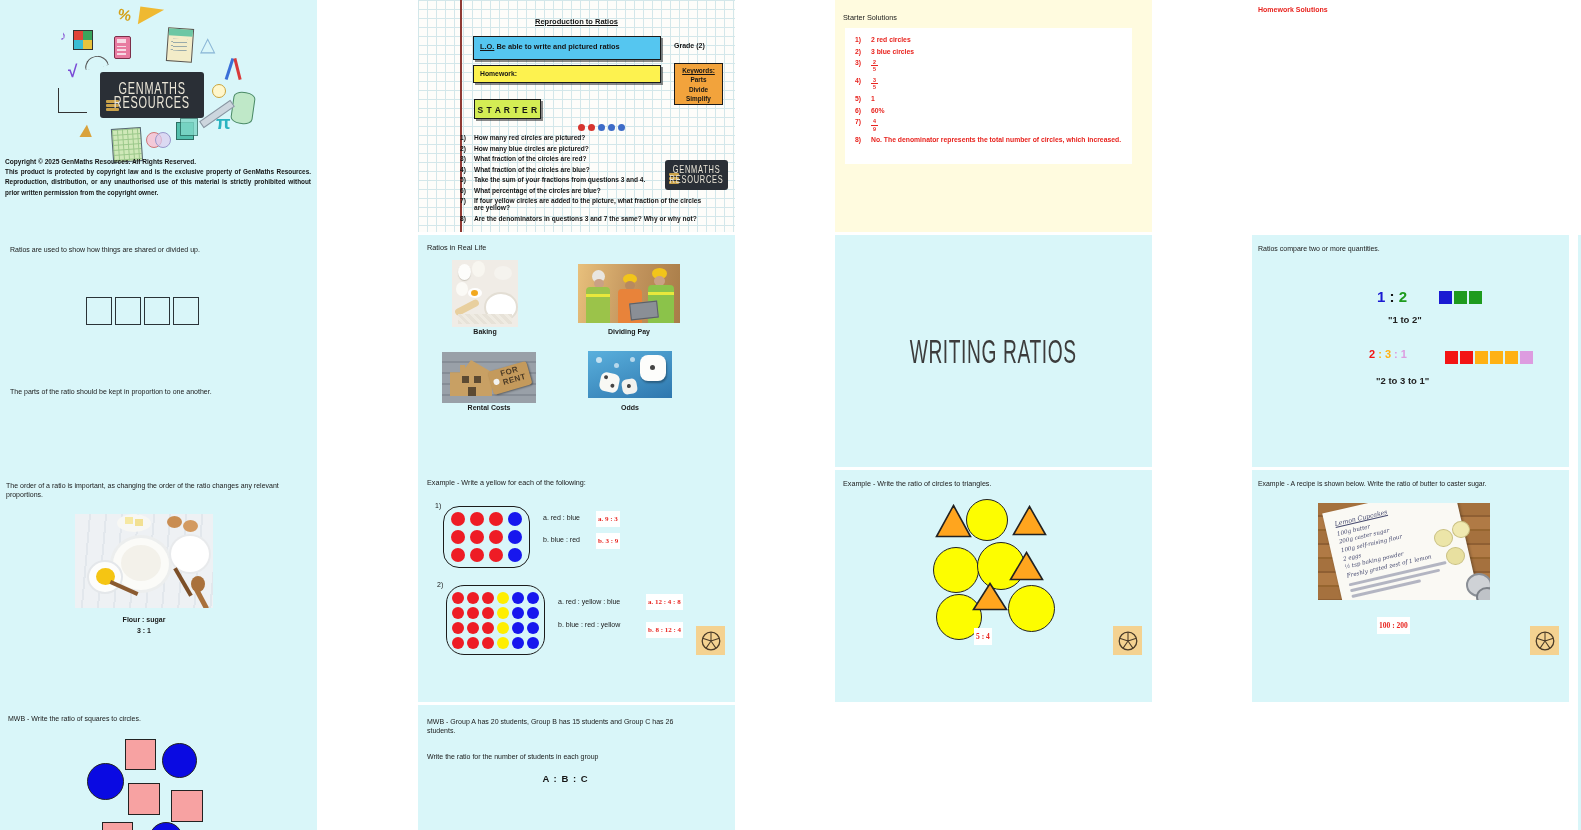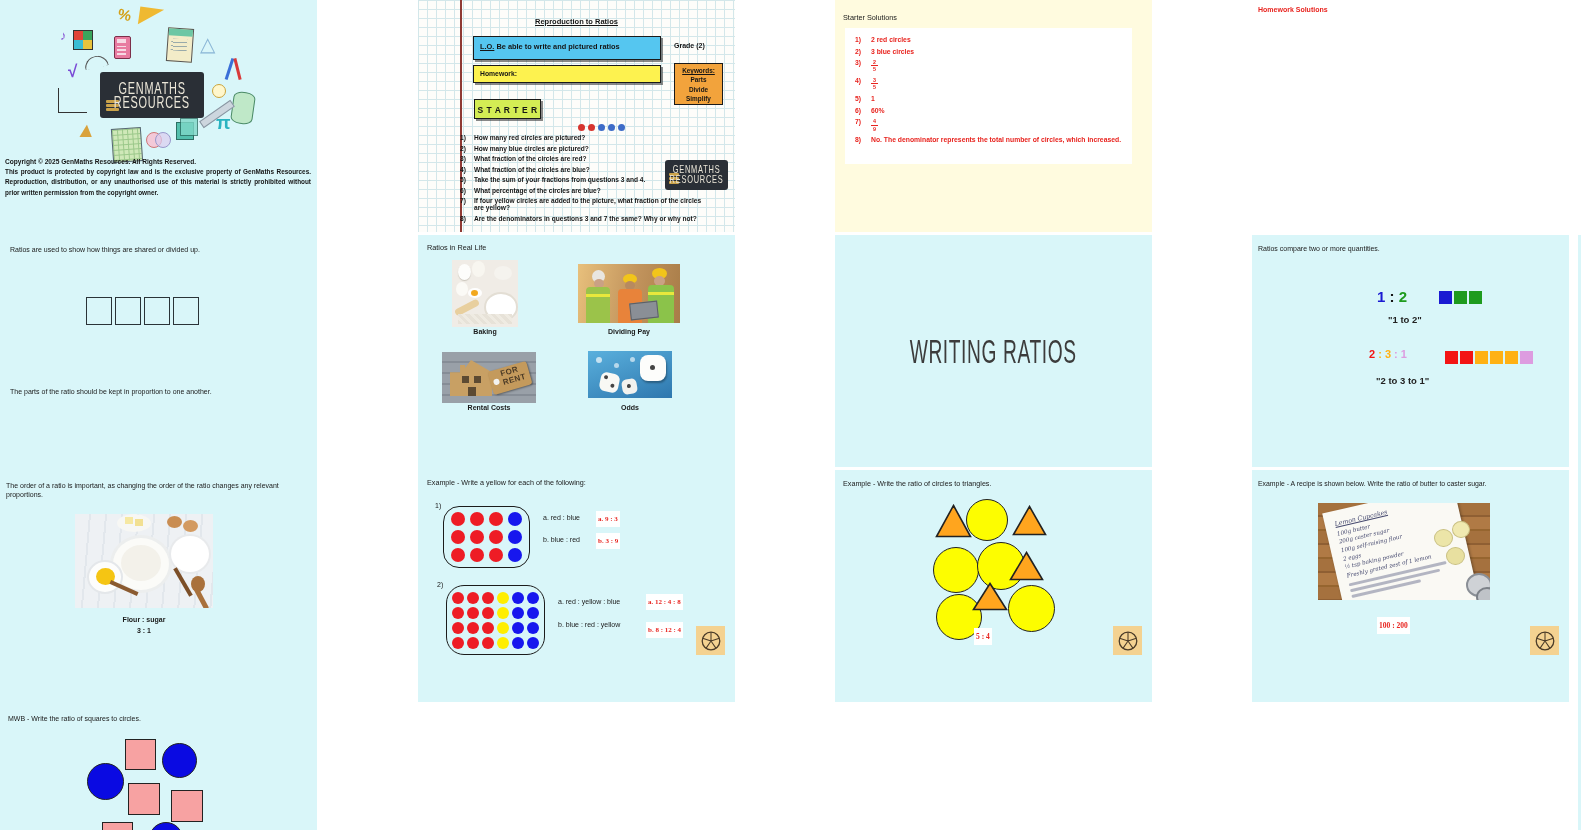--- a/index.html
+++ b/index.html
@@ -370,20 +370,25 @@
     <div class="t7 abs" style="left:140px;top:150px;">b. blue : red : yellow</div>
     <div class="hl abs" style="left:228px;top:152px;font-size:7px;">b.  8 : 12 : 4</div>
     <div class="wheel" style="left:278px;top:156px;">
       <svg width="24" height="24" viewBox="0 0 30 30">
           <circle cx="15" cy="15" r="11" fill="none" stroke="#4a3b28" stroke-width="1.6"></circle>
           <path d="M15 15L15 4M15 15L25.5 11.5M15 15L21.5 24.5M15 15L8.5 24.5M15 15L4.5 11.5" stroke="#4a3b28" stroke-width="1.3" fill="none"></path>
         </svg>
     </div>
   </div>
 
+  <div class="slide cyan" style="left:418px;top:705px;width:317px;height:125px;">
+    <div class="t7 abs" style="left:9px;top:12px;width:250px;">MWB - Group A has 20 students, Group B has 15 students and Group C has 26 students.</div>
+    <div class="t7 abs" style="left:9px;top:47px;width:280px;">Write the ratio for the number of students in each group</div>
+    <div class="abs ctr" style="left:100px;top:68px;width:95px;font-size:9.5px;font-weight:bold;letter-spacing:1px;">A : B : C</div>
+  </div>
 
   <div class="slide" style="left:835px;top:0;width:317px;height:232px;background:#fffbdf;">
     <div class="t7 abs" style="left:8px;top:13px;font-size:7.3px;">Starter Solutions</div>
     <div class="abs" style="left:10px;top:28px;width:287px;height:136px;background:#ffffff;">
       <div class="abs" style="left:10px;top:8px;width:272px;">
         <div class="srow">
             <span class="sn">1)</span>
             <span>2 red circles</span>
           </div>
         <div class="srow">

